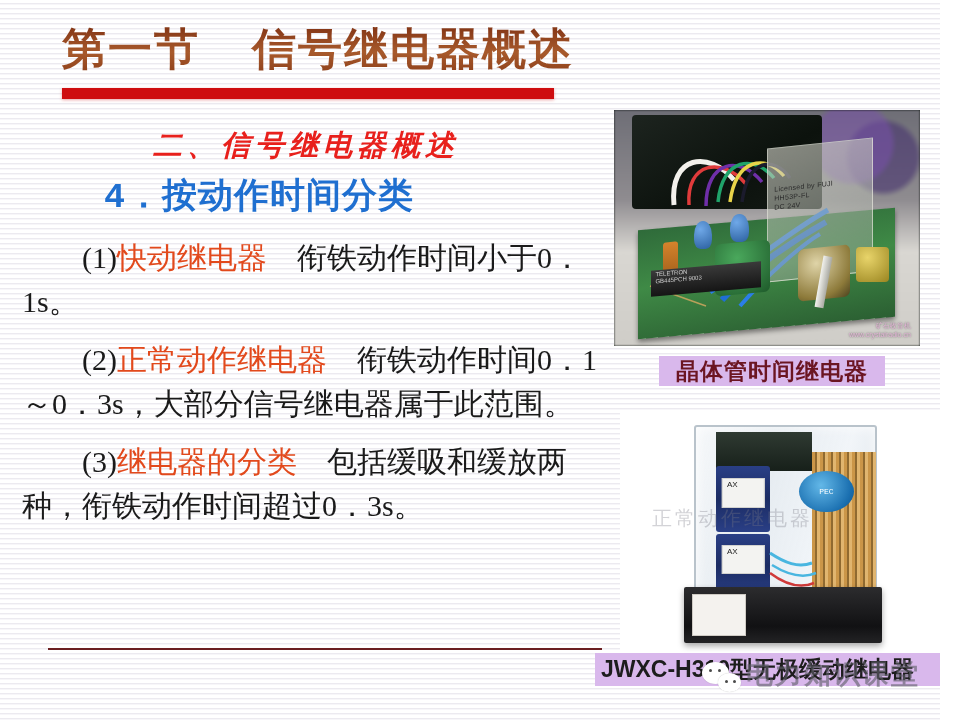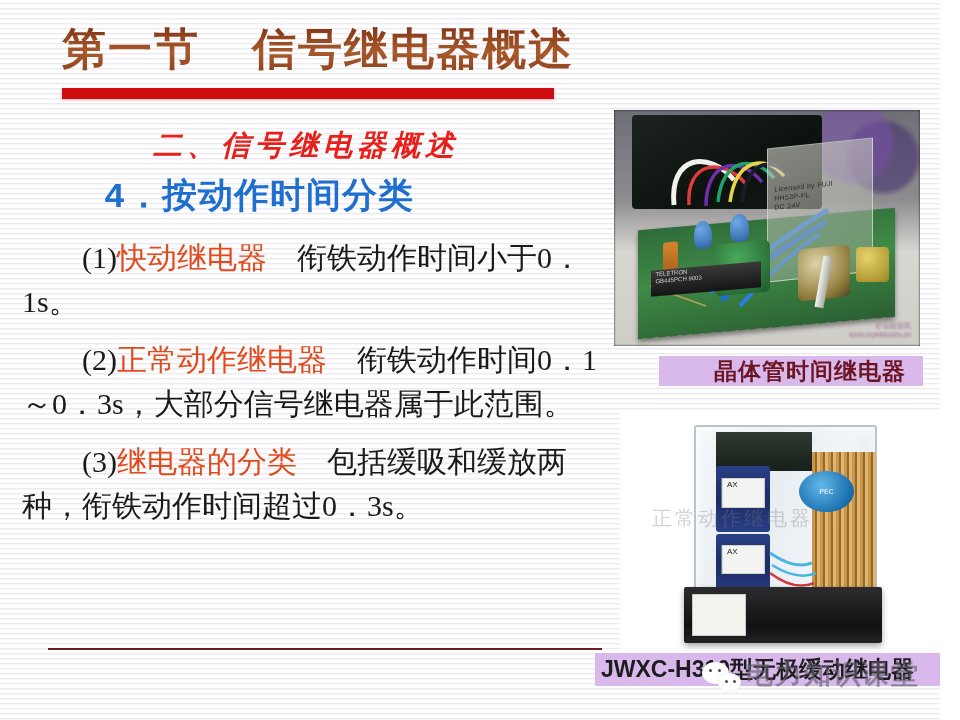--- a/index.html
+++ b/index.html
@@ -258,21 +258,20 @@
   .caption {
     position: absolute;
     background: #d9b8ec;
     font-family: "Liberation Sans", "DejaVu Sans", sans-serif;
     font-weight: 700;
     color: #6b1522;
     white-space: nowrap;
     display: flex;
     align-items: center;
     justify-content: center;
-    padding-left: 38px;
   }
   #caption-timer {
     left: 659px;
     top: 356px;
     width: 226px;
     height: 30px;
     font-size: 23px;
     letter-spacing: 1px;
   }
   #caption-slow {

